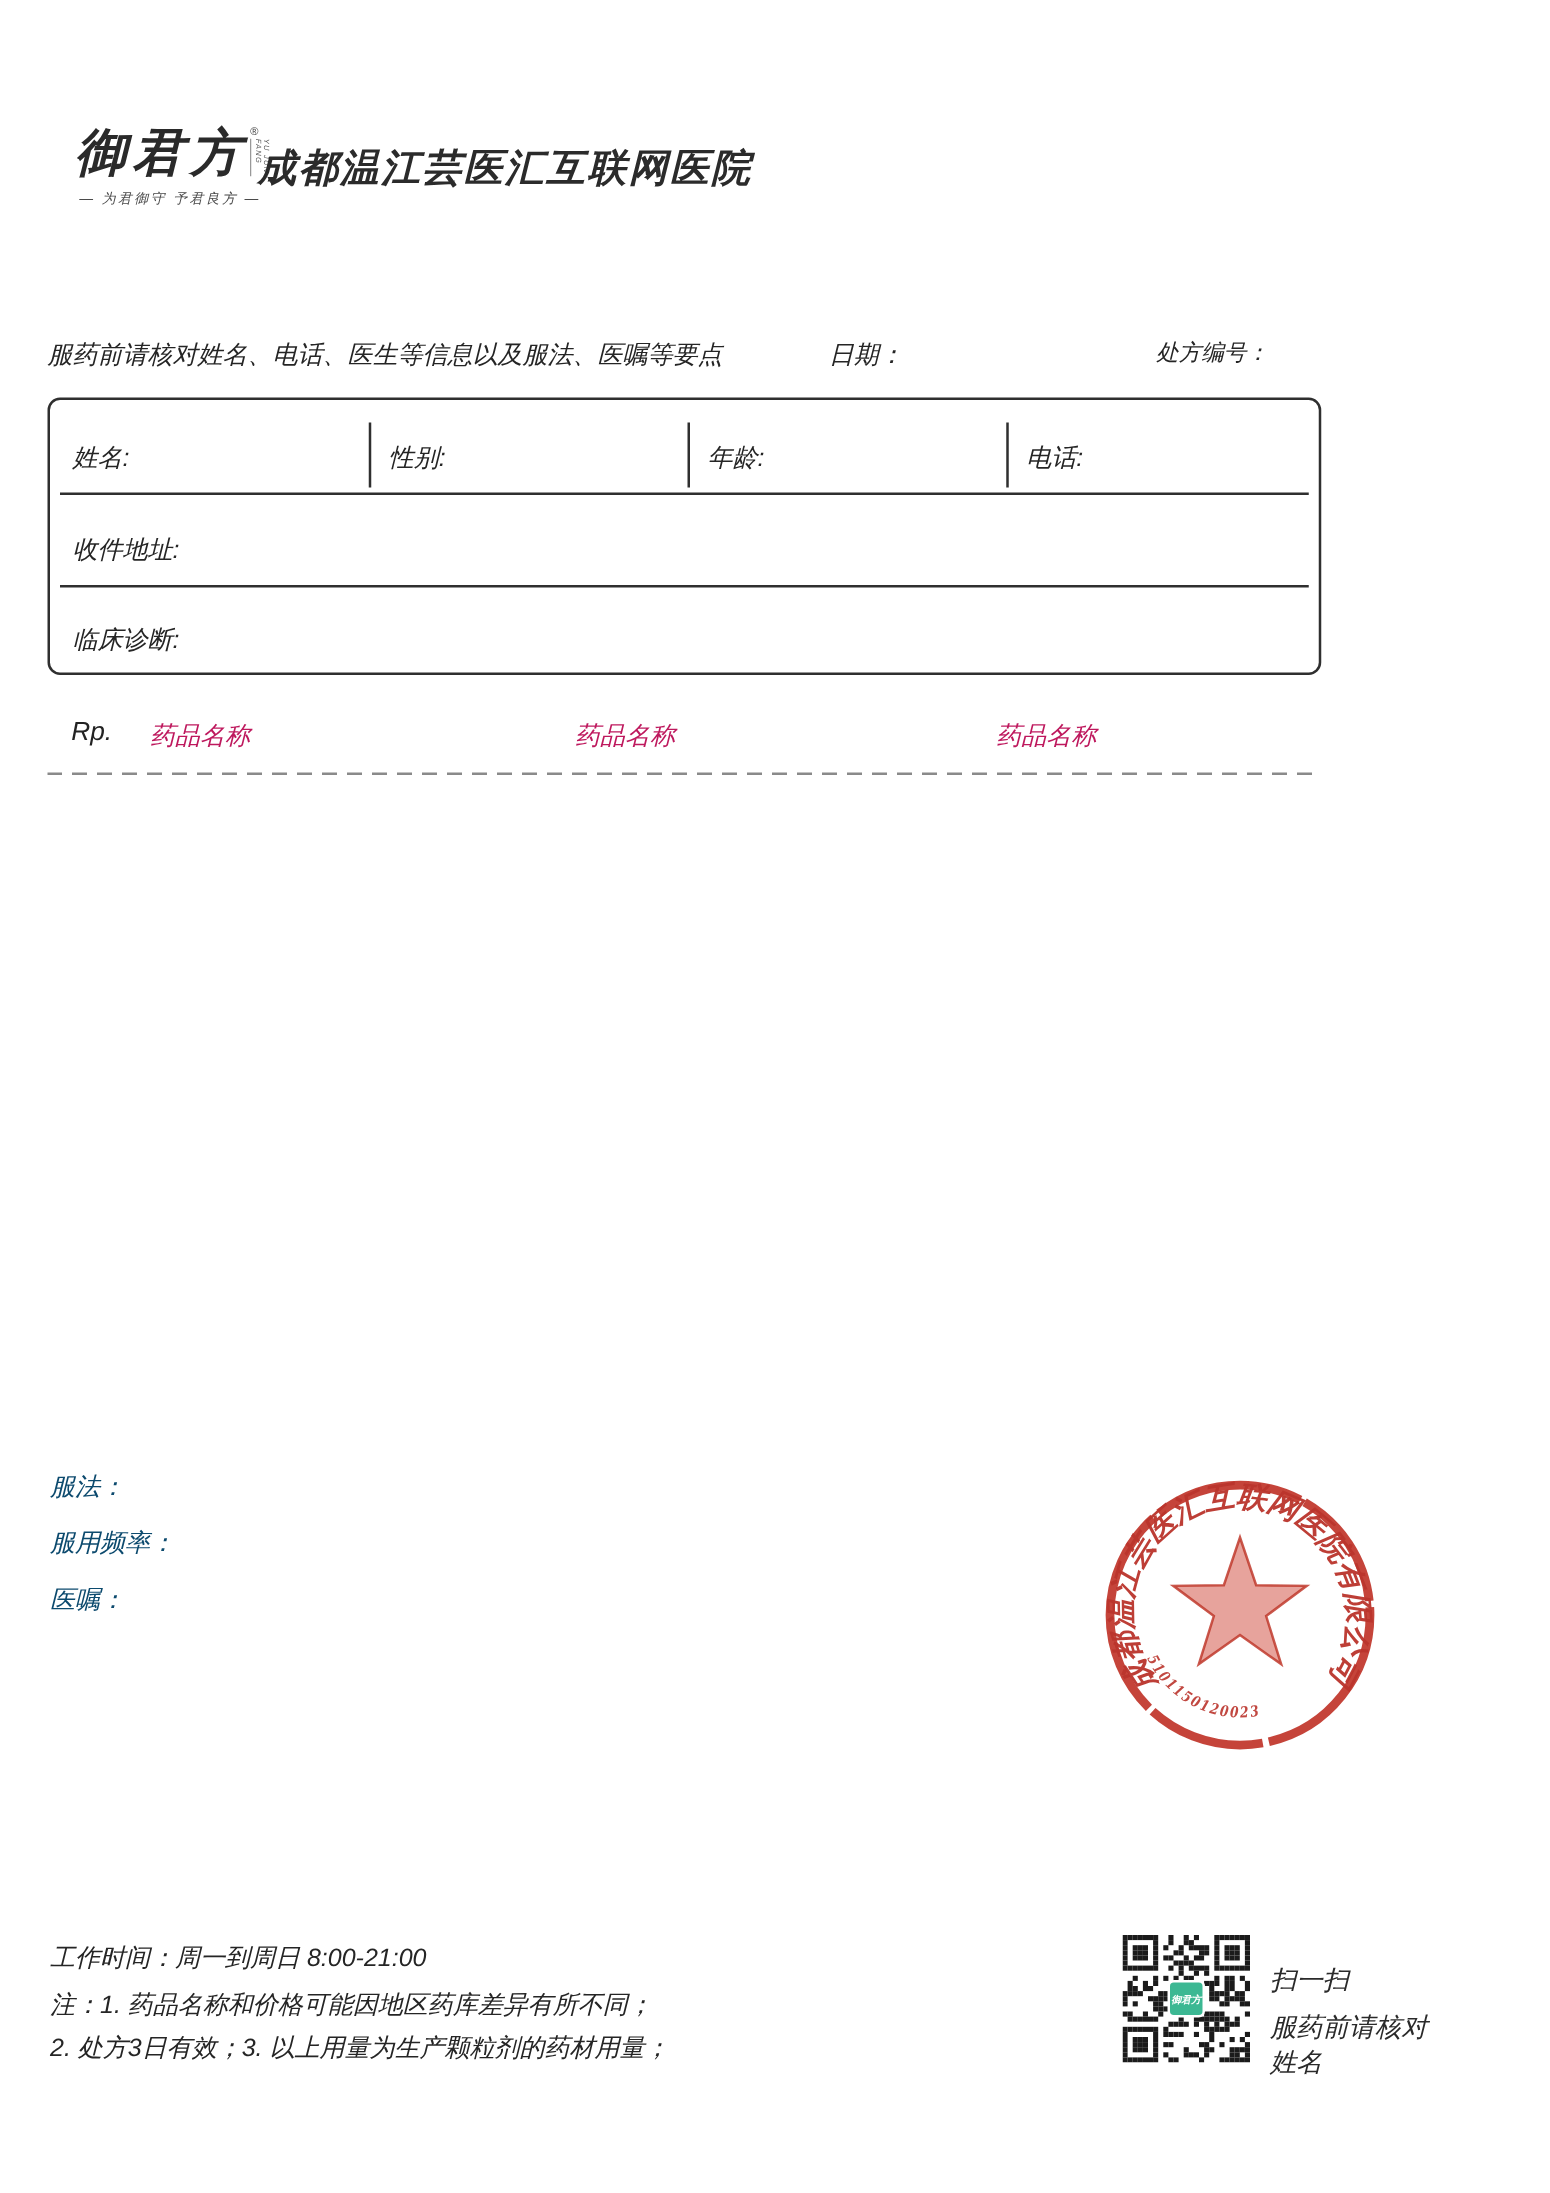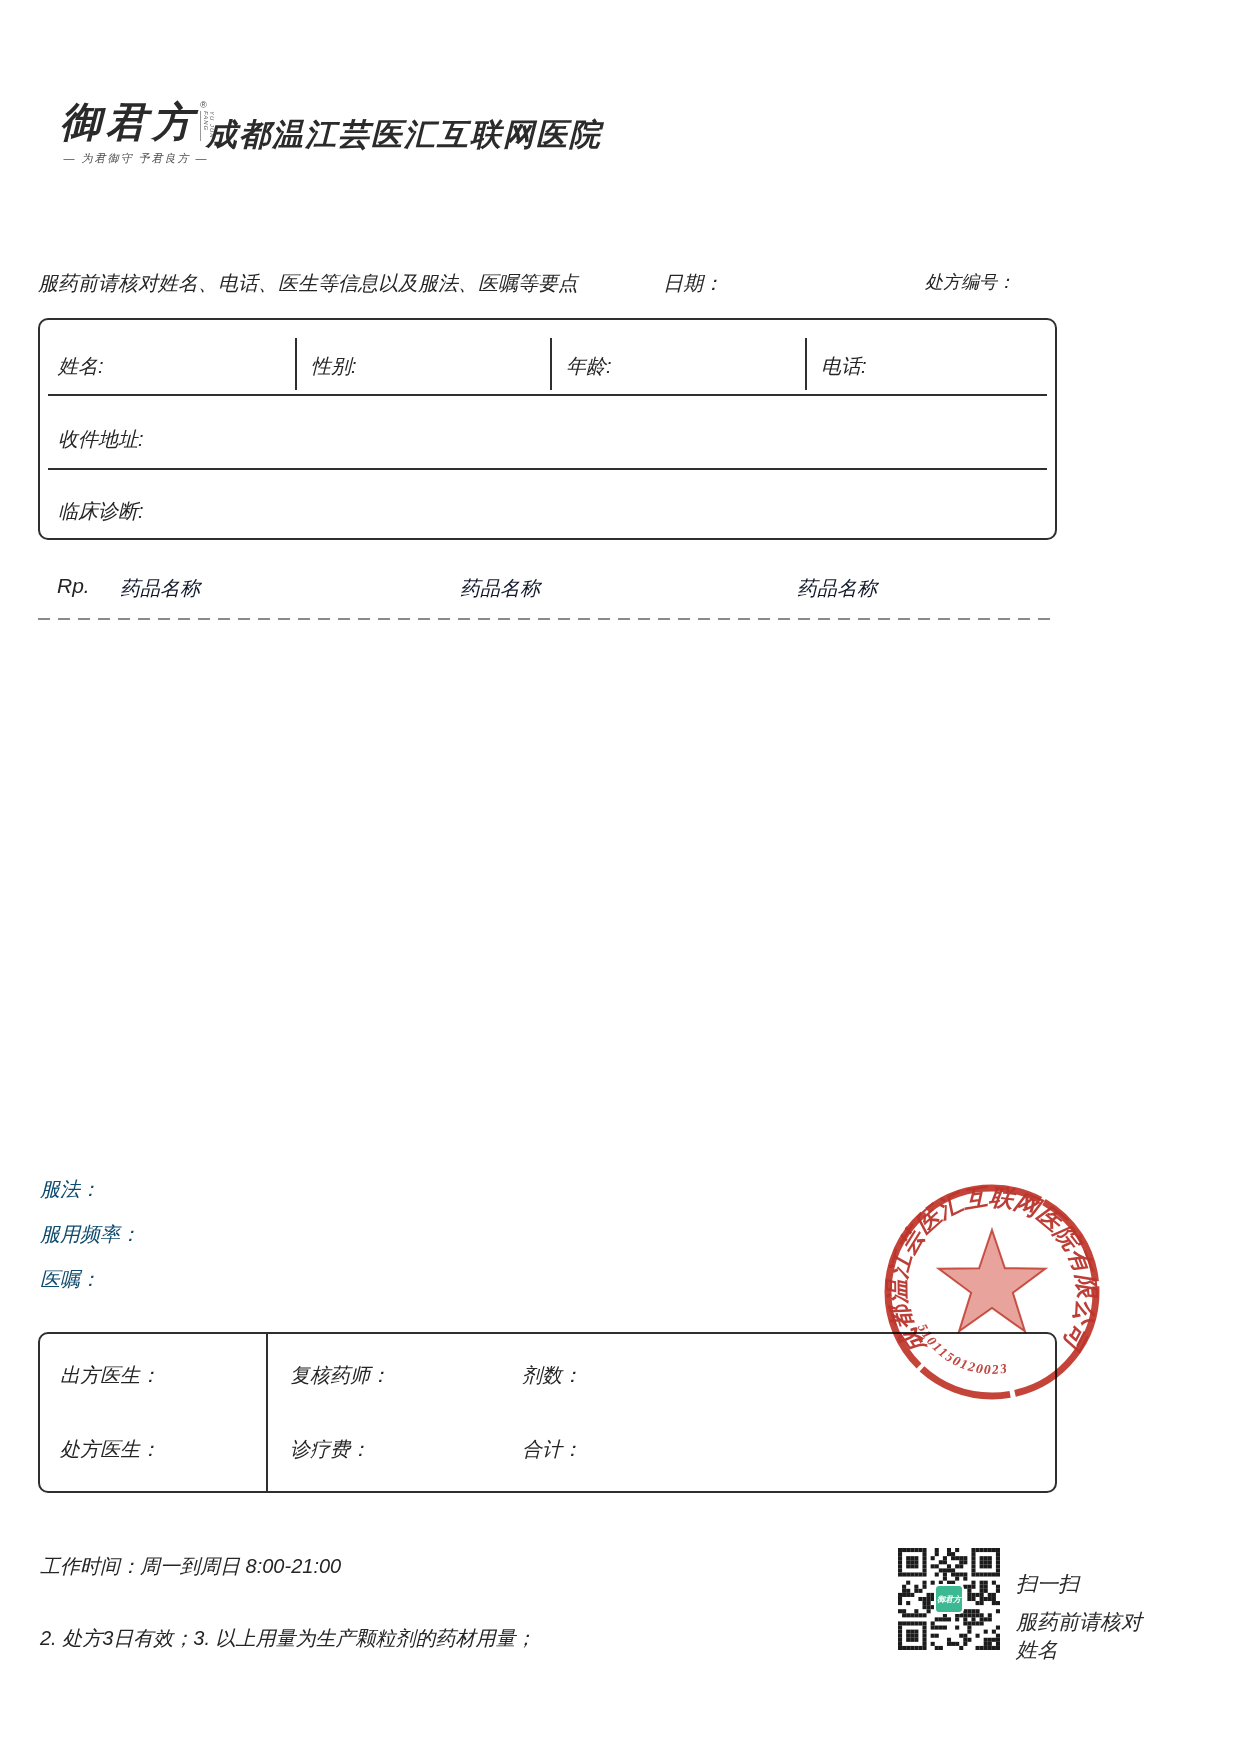--- a/index.html
+++ b/index.html
@@ -22,21 +22,21 @@
   .meta-rxno{position:absolute;left:925px;top:270px;font-size:18px;color:#252525;}
 
   
   .patient-box{position:absolute;left:38px;top:318px;width:1019px;height:222px;border:2px solid #2f2f2f;border-radius:10px;box-sizing:border-box;}
   .pbox-label{position:absolute;font-size:20px;color:#252525;}
   .pbox-hline{position:absolute;left:8px;right:8px;height:2px;background:#2f2f2f;}
   .pbox-vsep{position:absolute;top:18px;height:52px;width:2px;background:#2f2f2f;}
 
   
   .rp-label{position:absolute;left:57px;top:574px;font-size:21px;color:#232323;}
-  .rp-col{position:absolute;top:575px;font-size:20px;color:#0f172a;}
+  .rp-col{position:absolute;top:575px;font-size:20px;color:#be185d;}
   .rp-col-1{left:120px;} .rp-col-2{left:460px;} .rp-col-3{left:797px;}
   .rp-dashes{position:absolute;left:38px;top:618px;width:1019px;height:2px;
     background:repeating-linear-gradient(90deg,#8a8a8a 0 12px,transparent 12px 20px);}
 
   
   .usage-label{position:absolute;left:40px;font-size:20px;color:#0c4a6e;}
   .usage-1{top:1176px;} .usage-2{top:1221px;} .usage-3{top:1266px;}
 
   
   .sig-box{position:absolute;left:38px;top:1332px;width:1019px;height:161px;border:2px solid #2f2f2f;border-radius:10px;box-sizing:border-box;}
@@ -96,46 +96,38 @@
   <div class="rp-label">Rp.</div>
   <div class="rp-col rp-col-1">药品名称</div>
   <div class="rp-col rp-col-2">药品名称</div>
   <div class="rp-col rp-col-3">药品名称</div>
   <div class="rp-dashes"></div>
 
   <div class="usage-label usage-1">服法：</div>
   <div class="usage-label usage-2">服用频率：</div>
   <div class="usage-label usage-3">医嘱：</div>
 
-  <div class="sig-box">
-    <span class="sig-vsep"></span>
-    <span class="sig-label" style="left:20px;top:28px;">出方医生：</span>
-    <span class="sig-label" style="left:20px;top:102px;">处方医生：</span>
-    <span class="sig-label" style="left:250px;top:28px;">复核药师：</span>
-    <span class="sig-label" style="left:482px;top:28px;">剂数：</span>
-    <span class="sig-label" style="left:250px;top:102px;">诊疗费：</span>
-    <span class="sig-label" style="left:482px;top:102px;">合计：</span>
-  </div>
 
   <svg class="stamp" viewBox="0 0 260 260">
     <defs>
       <path id="ringPath" d="M 64.9 184.6 A 85 85 0 1 1 195.1 75.4 A 85 85 0 1 1 64.9 184.6" fill="none"></path>
       <path id="serialPath" d="M 55.7 164.7 A 82 82 0 0 0 151.2 209.2" fill="none"></path>
     </defs>
     <circle cx="130" cy="130" r="104" fill="none" stroke="#bb2418" stroke-width="7" stroke-dasharray="140 5 95 4 170 6 120 4 98 5" opacity="0.92"></circle>
     <polygon points="130,68 142.9,106.2 183.3,106.7 150.9,130.8 162.9,169.3 130,146 97.1,169.3 109.1,130.8 76.7,106.7 117.1,106.2" fill="#cf4a3c" fill-opacity="0.55" stroke="#bb2a1c" stroke-width="2" stroke-opacity="0.85"></polygon>
     <text font-size="24" font-weight="bold" fill="#b5241b" opacity="0.95">
       <textPath href="#ringPath" startOffset="0" textLength="386" lengthAdjust="spacingAndGlyphs">成都温江芸医汇互联网医院有限公司</textPath>
     </text>
     <text font-size="12" font-weight="bold" fill="#b5241b" opacity="0.9" letter-spacing="2">
       <textPath href="#serialPath" startOffset="0" textLength="110" lengthAdjust="spacingAndGlyphs">5101150120023</textPath>
     </text>
   </svg>
 
   <div class="foot-line foot-hours">工作时间：周一到周日 8:00-21:00</div>
+  <div class="foot-line foot-note1">注：1. 药品名称和价格可能因地区药库差异有所不同；</div>
   <div class="foot-line foot-note2">2. 处方3日有效；3. 以上用量为生产颗粒剂的药材用量；</div>
 
   <div class="qr-wrap">
     <svg id="qr-svg" viewBox="0 0 100 100" width="102" height="102">
         <rect x="0" y="0" width="4" height="4"></rect>
         <rect x="4" y="0" width="4" height="4"></rect>
         <rect x="8" y="0" width="4" height="4"></rect>
         <rect x="12" y="0" width="4" height="4"></rect>
         <rect x="16" y="0" width="4" height="4"></rect>
         <rect x="20" y="0" width="4" height="4"></rect>

